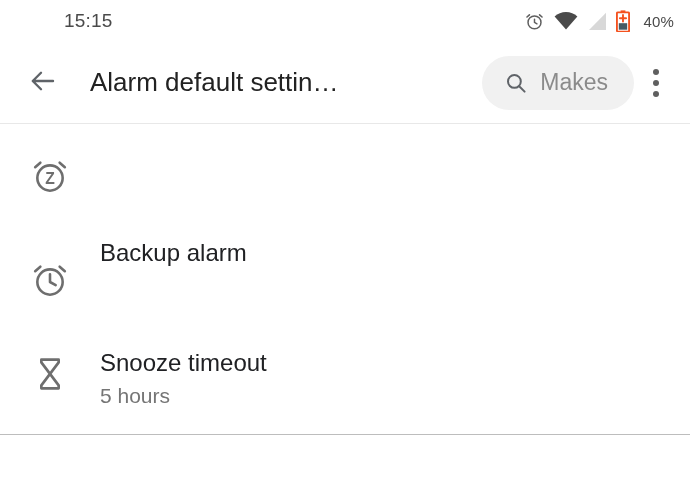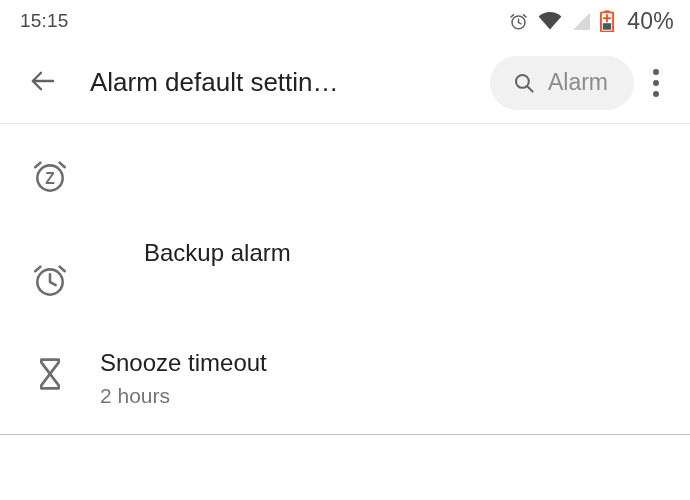--- a/index.html
+++ b/index.html
@@ -22,29 +22,30 @@
     align-items: center;
     justify-content: space-between;
     padding: 0 16px 0 20px;
     box-sizing: border-box;
     background: #ffffff;
   }
   .status-time {
     font-size: 19px;
     color: #4a4a4a;
     letter-spacing: 0.2px;
+    margin-left: 44px;
   }
   .status-icons {
     display: flex;
     align-items: center;
     gap: 9px;
   }
   .status-icons svg { display: block; }
   .battery-pct {
-    font-size: 23px;
+    font-size: 15px;
     color: #4a4a4a;
     margin-left: 4px;
     letter-spacing: 0.2px;
   }
 
   
   .app-bar {
     height: 81px;
     display: flex;
     align-items: center;
@@ -141,21 +142,21 @@
   }
   .item-subtitle {
     font-size: 21px;
     color: #757575;
     line-height: 29px;
     margin-top: 3px;
   }
 
   #item-snooze { padding-top: 26px; padding-bottom: 24px; }
   #item-snooze .item-icon { padding-top: 6px; }
-  #item-backup { padding-top: 18px; padding-bottom: 22px; gap: 44px; }
+  #item-backup { padding-top: 18px; padding-bottom: 22px; }
   #item-backup .item-icon { padding-top: 22px; }
   #item-timeout { padding-top: 26px; padding-bottom: 24px; }
   #item-timeout .item-icon { padding-top: 6px; }
 
   .bottom-divider {
     height: 1px;
     background: #bdbdbd;
     width: 100%;
   }
 </style>
@@ -212,21 +213,21 @@
 
   <div class="app-title">Alarm default settin…</div>
 
   <div class="search-pill">
     <span class="s-icon">
       <svg width="24" height="24" viewBox="0 0 24 24">
         <circle cx="10.4" cy="10.4" r="6.4" fill="none" stroke="#5f6368" stroke-width="2"></circle>
         <path d="M15.2 15.2 L20.6 20.6" stroke="#5f6368" stroke-width="2" stroke-linecap="round"></path>
       </svg>
     </span>
-    <span class="search-label">Alarm</span>
+    <span class="search-label">Makes</span>
   </div>
 
   <div class="overflow-btn">
     <i></i>
     <i></i>
     <i></i>
   </div>
 </div>
 
 <div class="appbar-divider"></div>
@@ -259,19 +260,19 @@
   </div>
 
   <div class="list-item" id="item-timeout">
     <div class="item-icon">
       <svg width="40" height="40" viewBox="0 0 24 24">
         <path d="M6.8 3.4 H17.2 L17.2 5.0 L12 11.9 L17.2 18.8 L17.2 20.6 H6.8 L6.8 18.8 L12 11.9 L6.8 5.0 Z" fill="none" stroke="#6e6e6e" stroke-width="1.6" stroke-linejoin="round"></path>
       </svg>
     </div>
     <div class="item-text">
       <div class="item-title">Snooze timeout</div>
-      <div class="item-subtitle">2 hours</div>
+      <div class="item-subtitle">5 hours</div>
     </div>
   </div>
 
 </div>
 
 <div class="bottom-divider"></div>
 
 </body></html>

